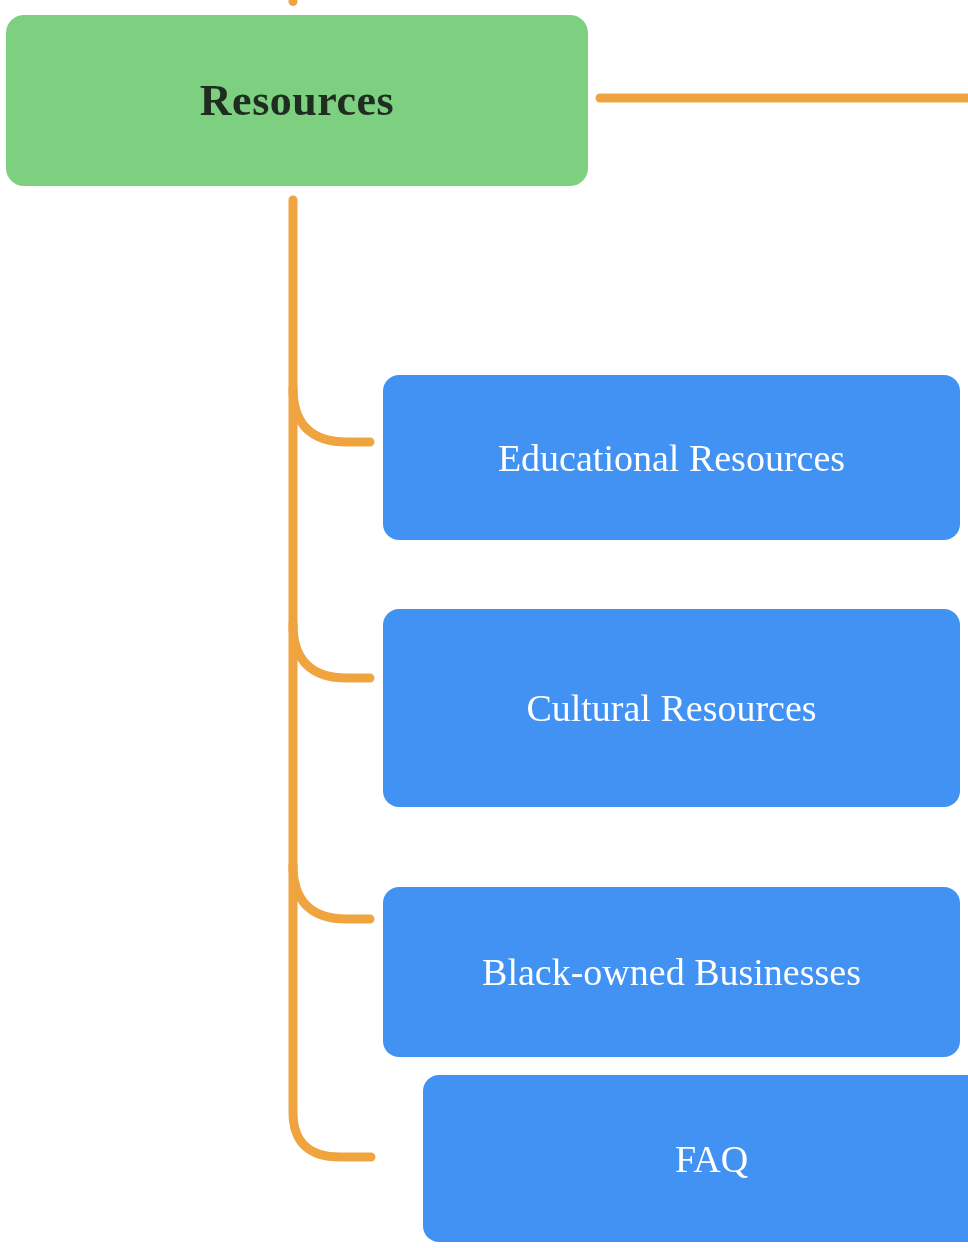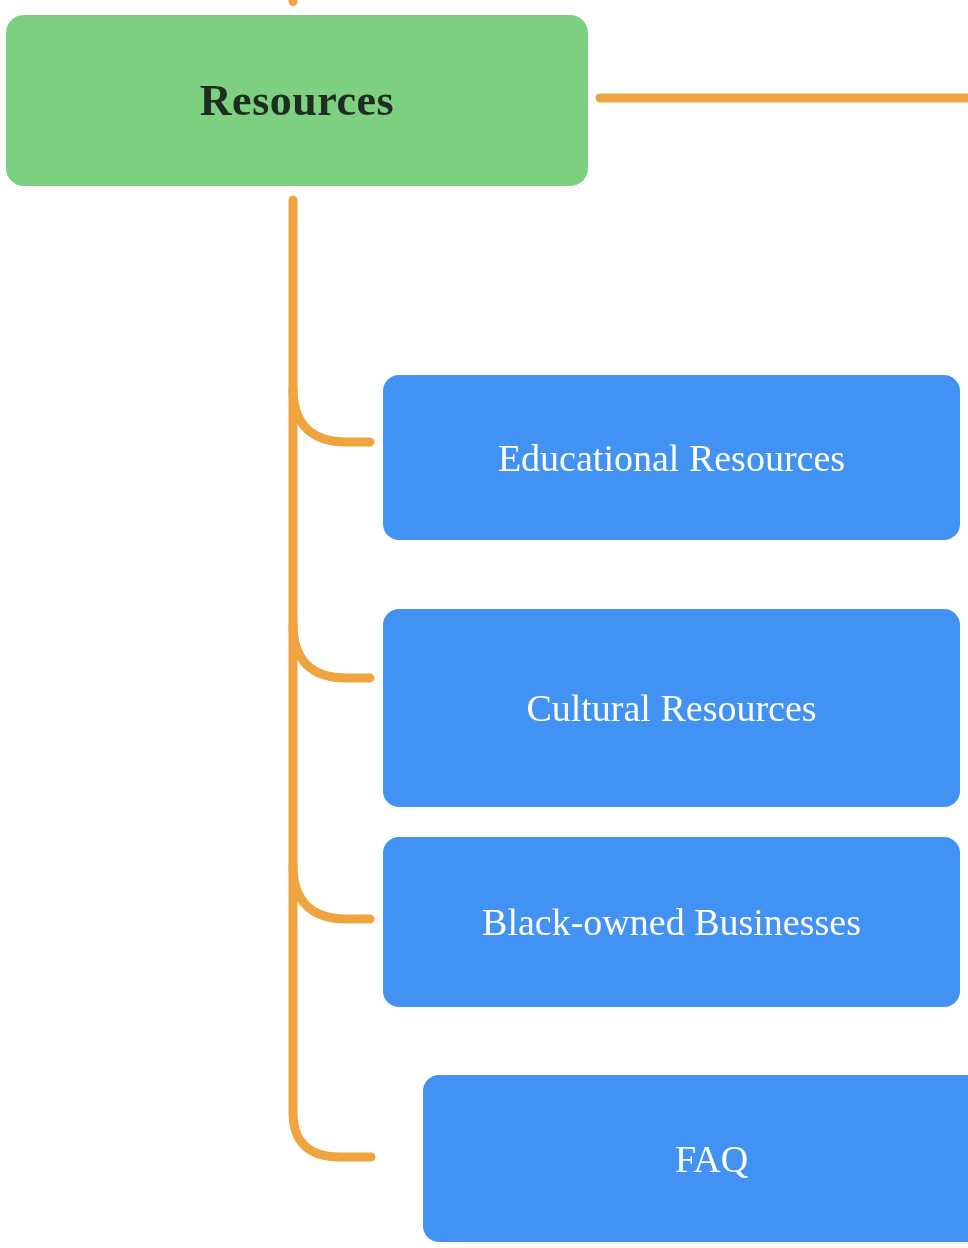--- a/index.html
+++ b/index.html
@@ -36,21 +36,21 @@
   }
   .node-child{
     left:383px;width:577px;
     border-radius:16px;
     background:var(--child-fill,#4292f4);
     color:var(--child-text,#ffffff);
     font-size:38px;font-weight:normal;
   }
   .child-0{top:375px;height:165px;}
   .child-1{top:609px;height:198px;}
-  .child-2{top:837px;height:170px;}
+  .child-2{top:887px;height:170px;}
   .child-3{top:1075px;height:167px;margin-left:40px;}
 </style>
 </head>
 <body>
 
 <div class="canvas">
 
   <svg class="connectors" viewBox="0 0 968 1248" xmlns="http://www.w3.org/2000/svg">
 
     <path d="M 293,-8 L 293,1.5"></path>

